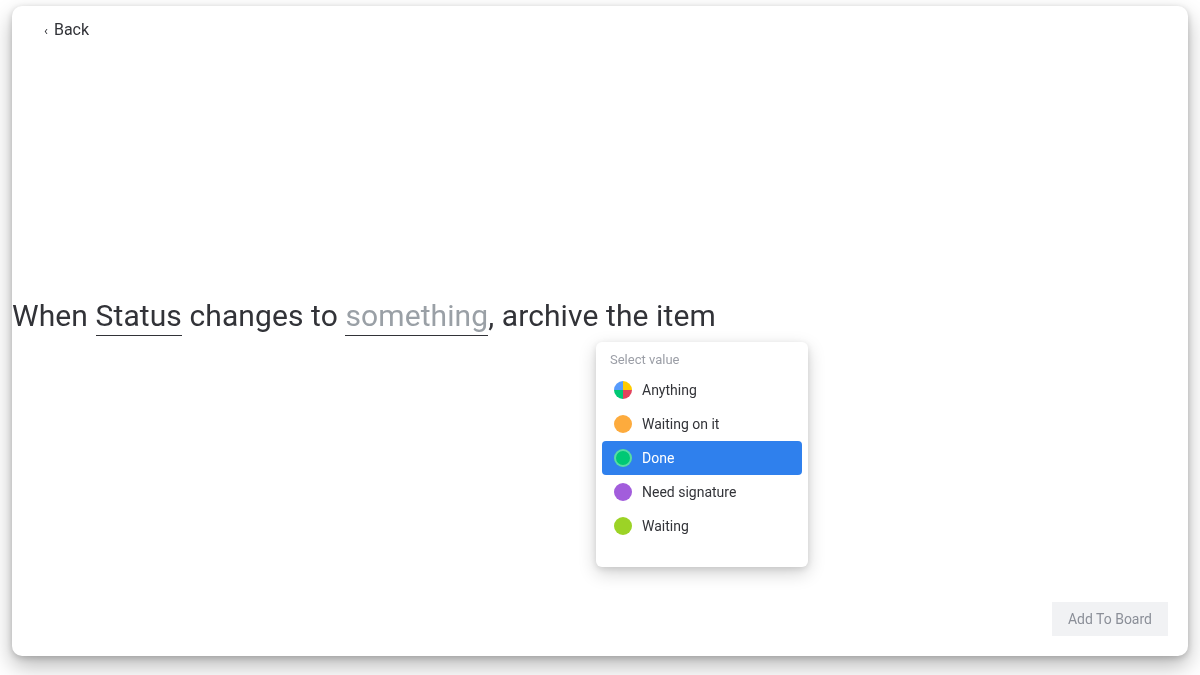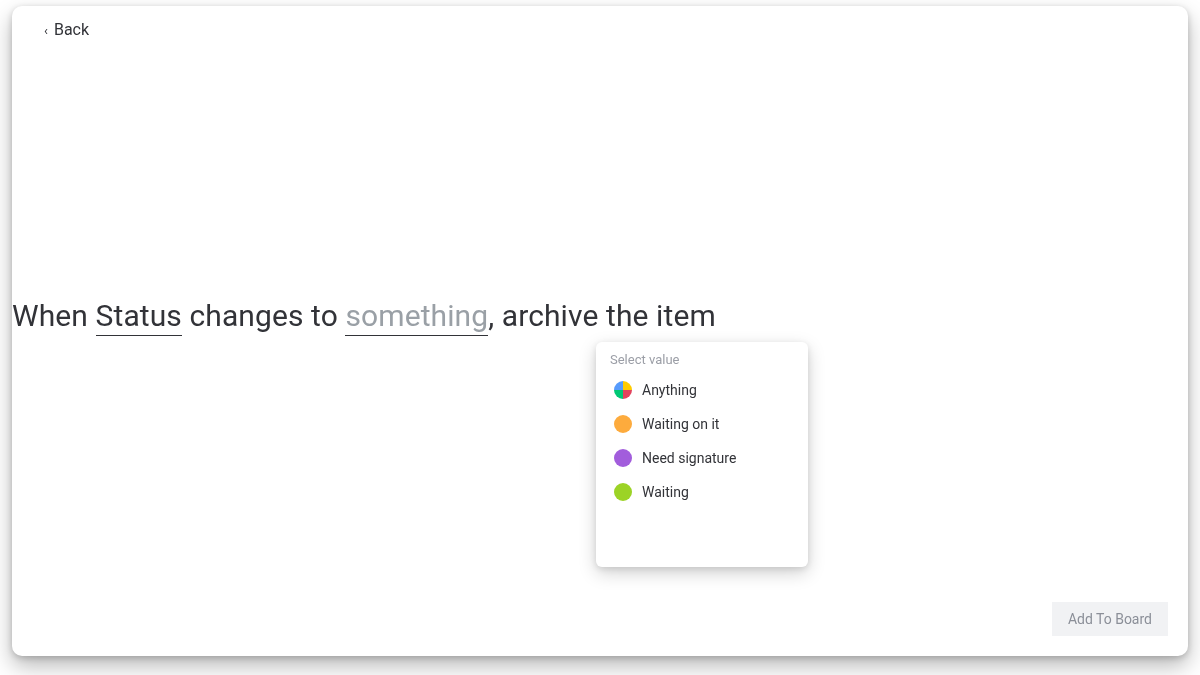--- a/index.html
+++ b/index.html
@@ -137,20 +137,24 @@
     <div class="header">Select value</div>
     <div id="dropdown-options">
         <div class="opt">
           <span class="swatch any"></span>
           <span>Anything</span>
         </div>
         <div class="opt">
           <span class="swatch" style="background: rgb(253, 171, 61);"></span>
           <span>Waiting on it</span>
         </div>
+        <div class="opt selected">
+          <span class="swatch" style="background: rgb(0, 200, 117);"></span>
+          <span>Done</span>
+        </div>
         <div class="opt">
           <span class="swatch" style="background: rgb(162, 93, 220);"></span>
           <span>Need signature</span>
         </div>
         <div class="opt">
           <span class="swatch" style="background: rgb(156, 211, 38);"></span>
           <span>Waiting</span>
         </div>
       </div>
   </div>

